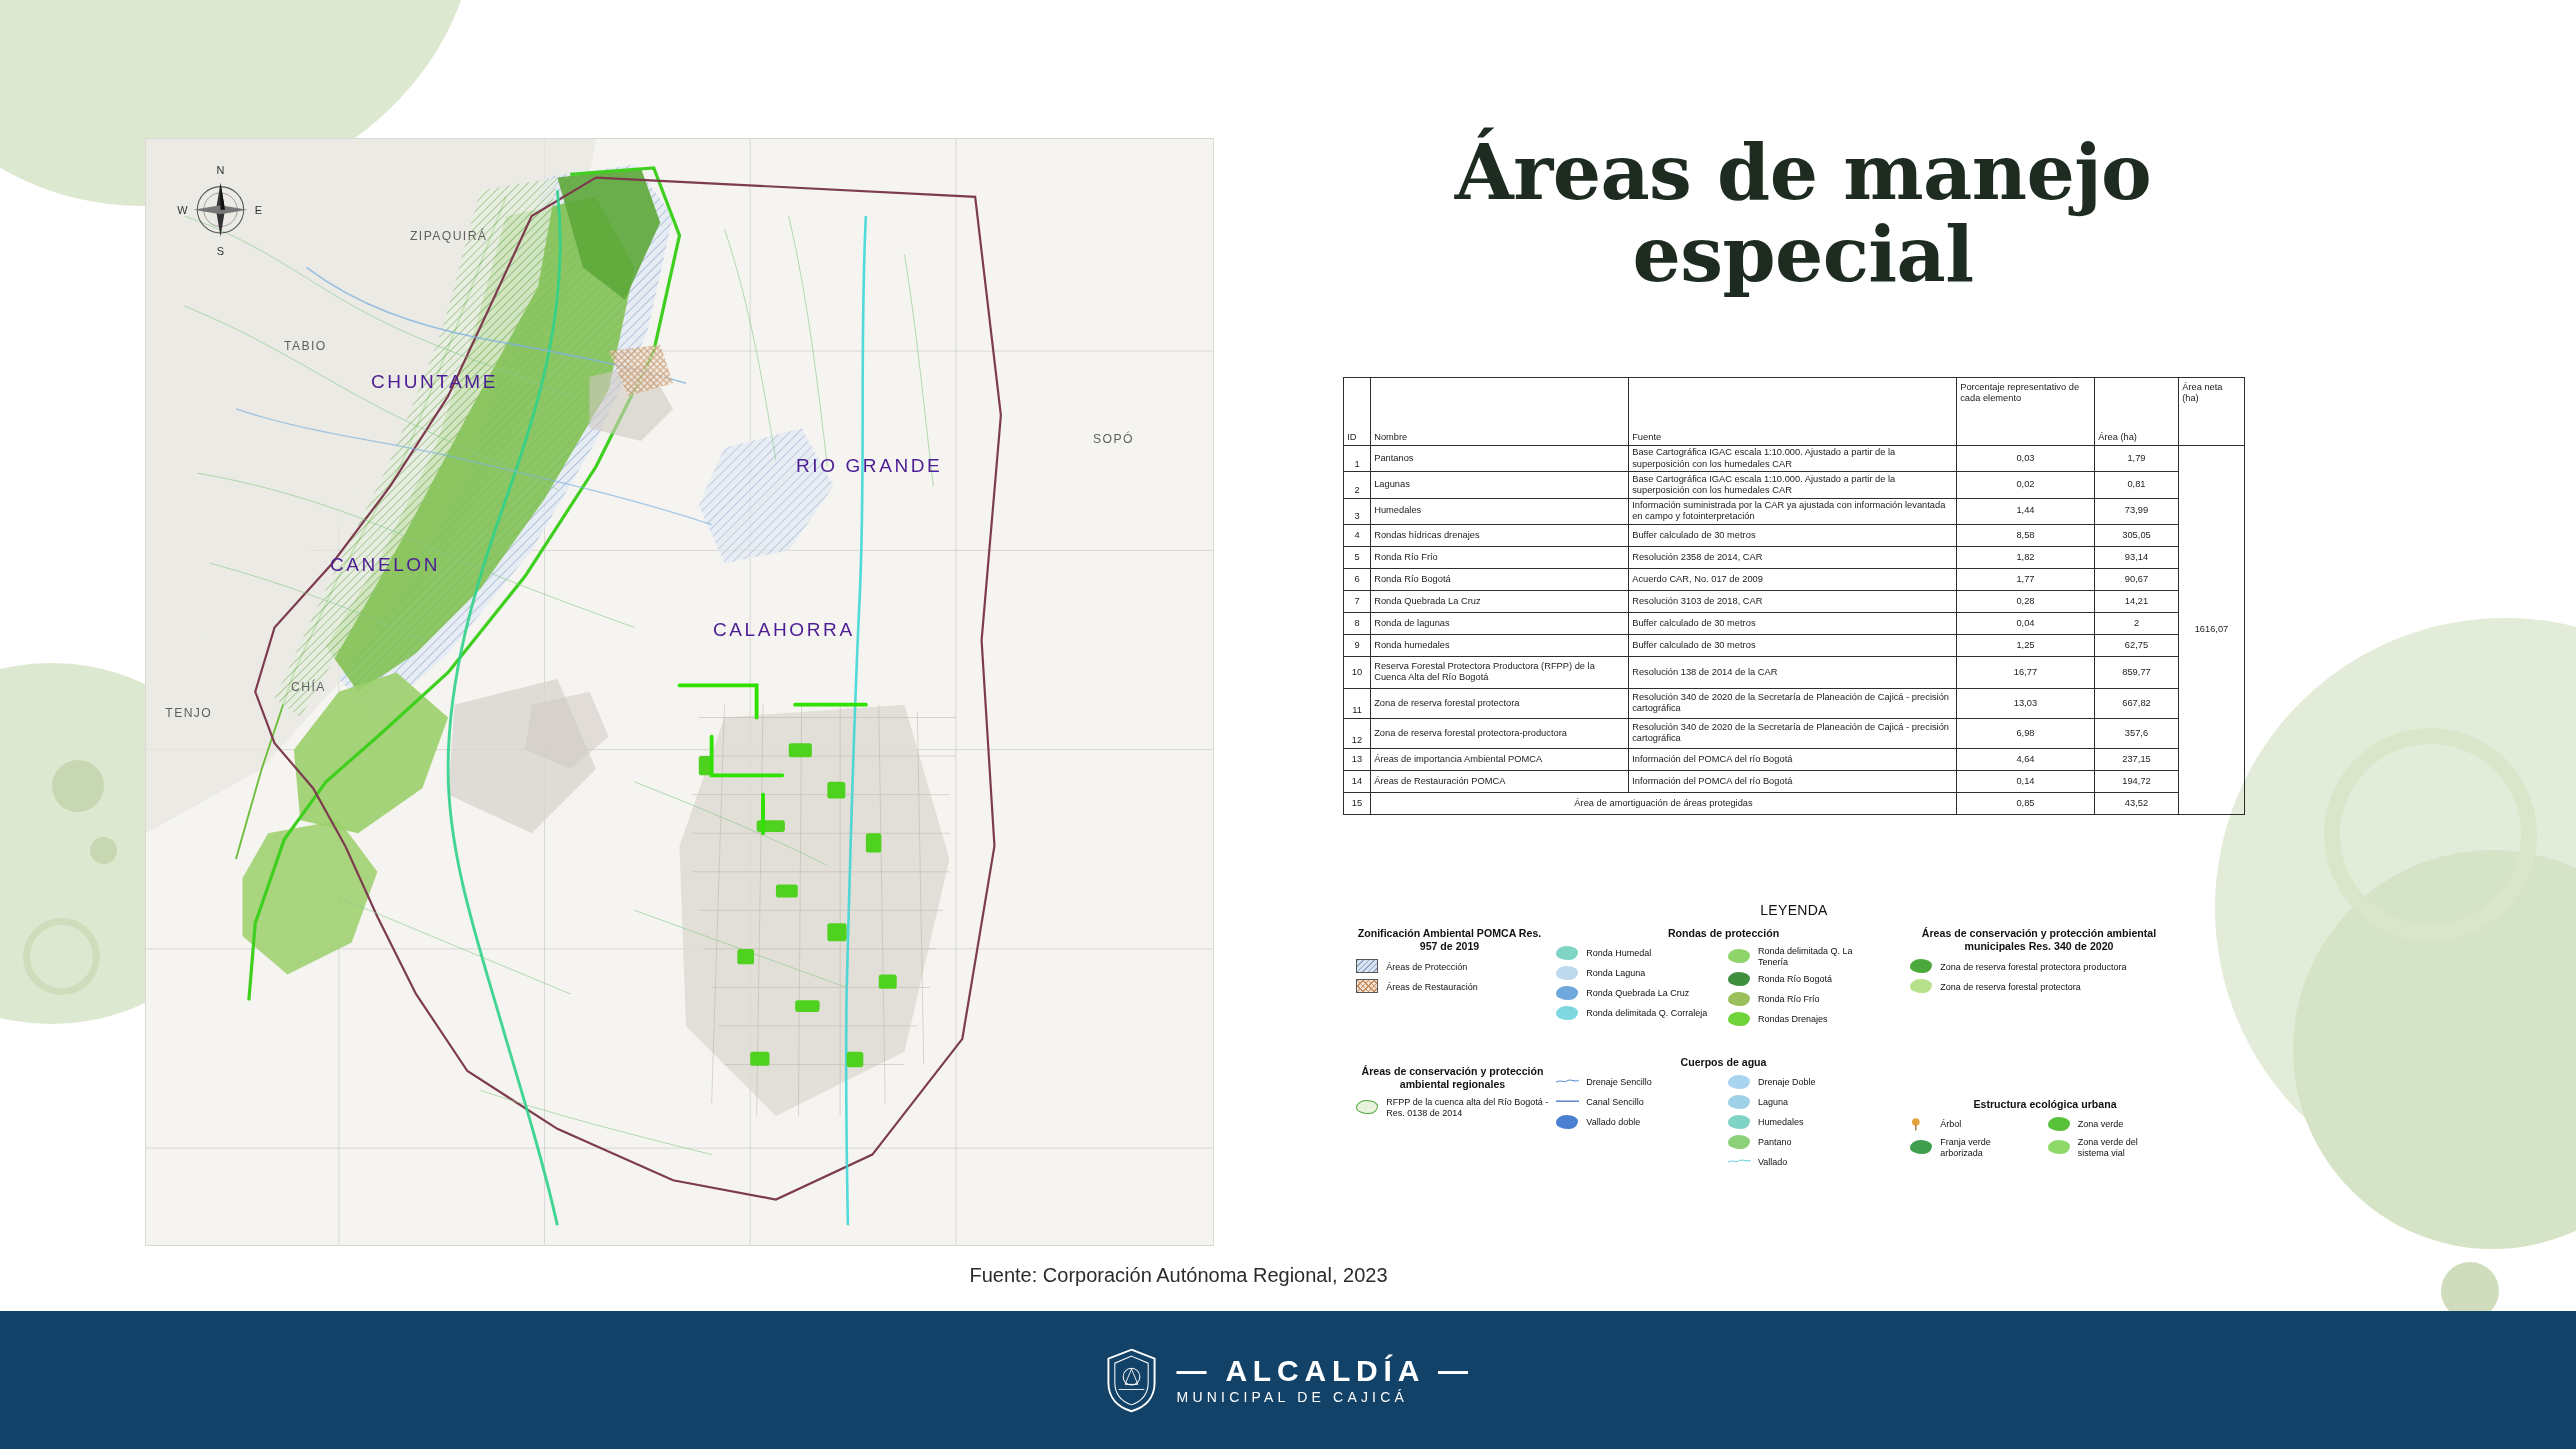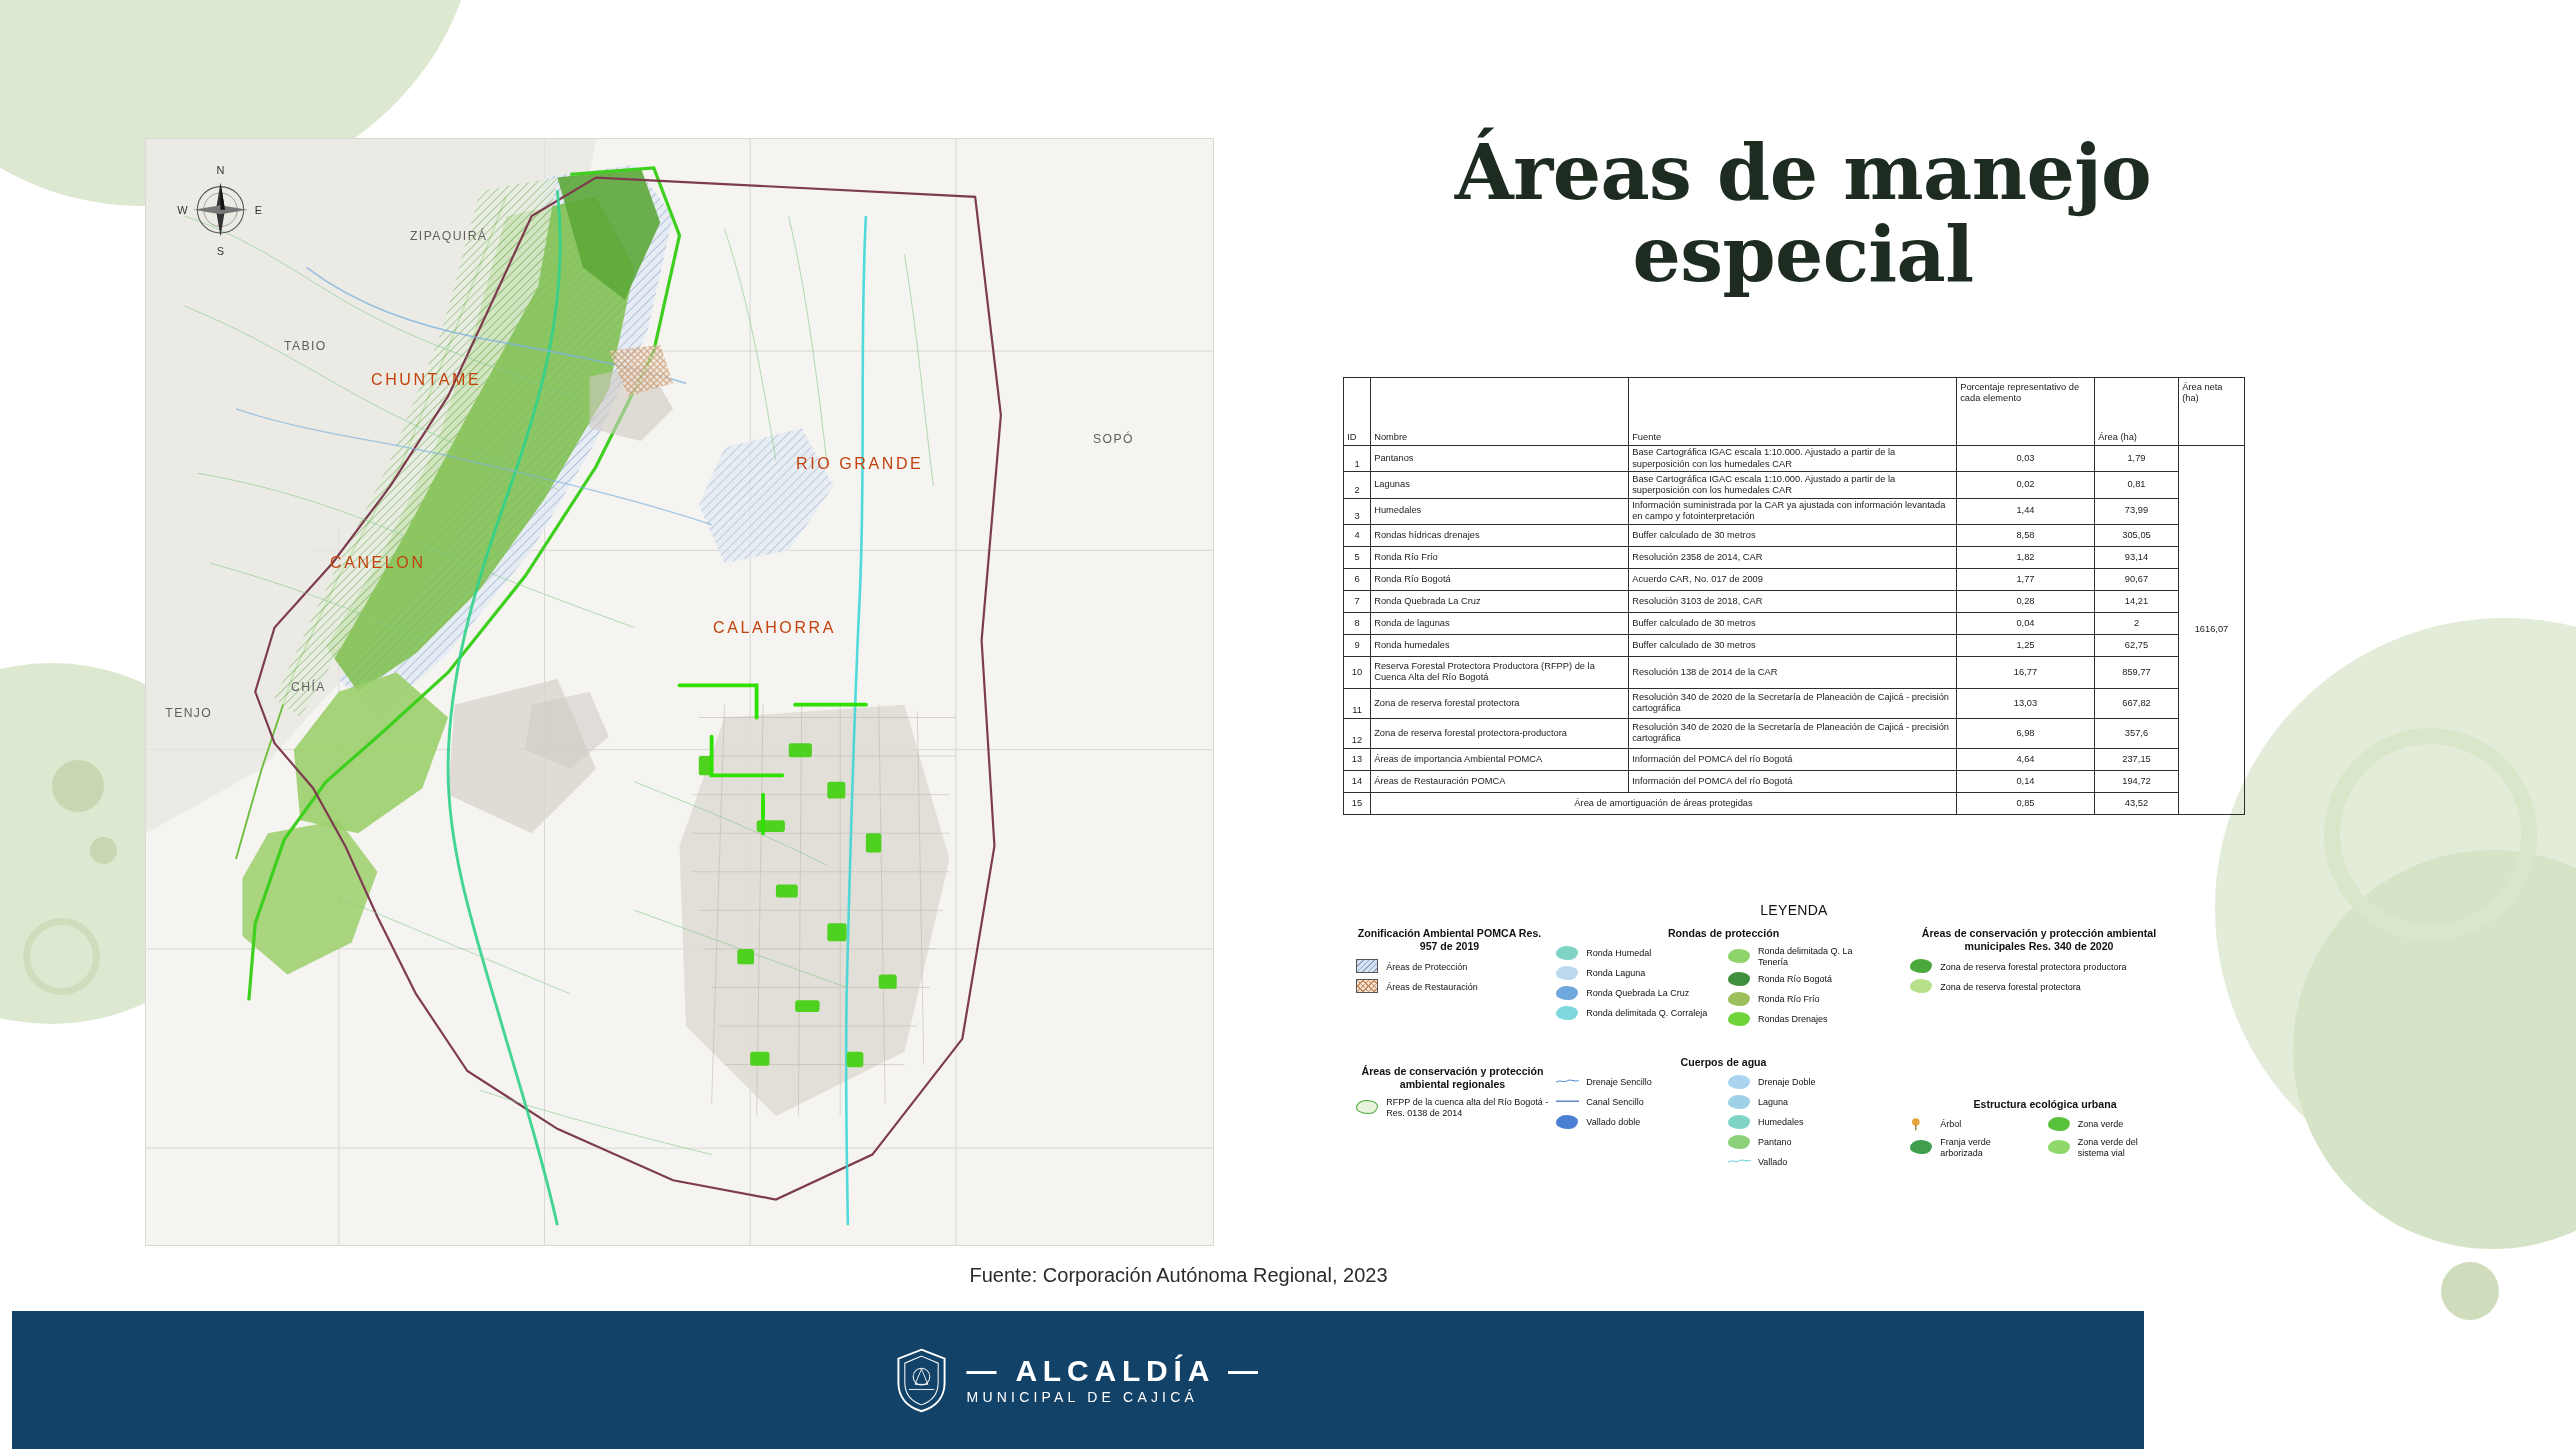--- a/index.html
+++ b/index.html
@@ -72,33 +72,33 @@
   }
   #map-canvas { position:absolute; inset:0; }
   .maplabel {
     position:absolute;
     font-size:12.2px;
     letter-spacing:1.4px;
     color:#5f5f5f;
     font-family:"Liberation Sans", sans-serif;
     white-space:nowrap;
   }
-  .maplabel.big { font-size:16px; letter-spacing:2.6px; color:#c2410c; }
+  .maplabel.big { font-size:19px; letter-spacing:2.6px; color:#4c1d95; }
   #compass { position:absolute; left:26px; top:18px; width:97px; height:103px; }
 
   
   #source-note {
     position:absolute; left:760px; top:1264px; width:837px;
     text-align:center;
     font-size:20px; color:#2b2b2b;
   }
 
   
   #footer {
-    position:absolute; left:12px; bottom:0; width:2132px; height:138px;
+    position:absolute; left:0; bottom:0; width:2576px; height:138px;
     background:#134268;
     display:flex; align-items:center; justify-content:center;
   }
   #footer-inner { display:flex; align-items:center; gap:15.5px; }
   #crest { width:59px; height:67px; }
   #footer-text { color:#ffffff; line-height:1.05; }
   #footer-text .l1 {
     font-size:30px; letter-spacing:5.8px; font-weight:700;
     font-family:"Liberation Sans", sans-serif;
   }

